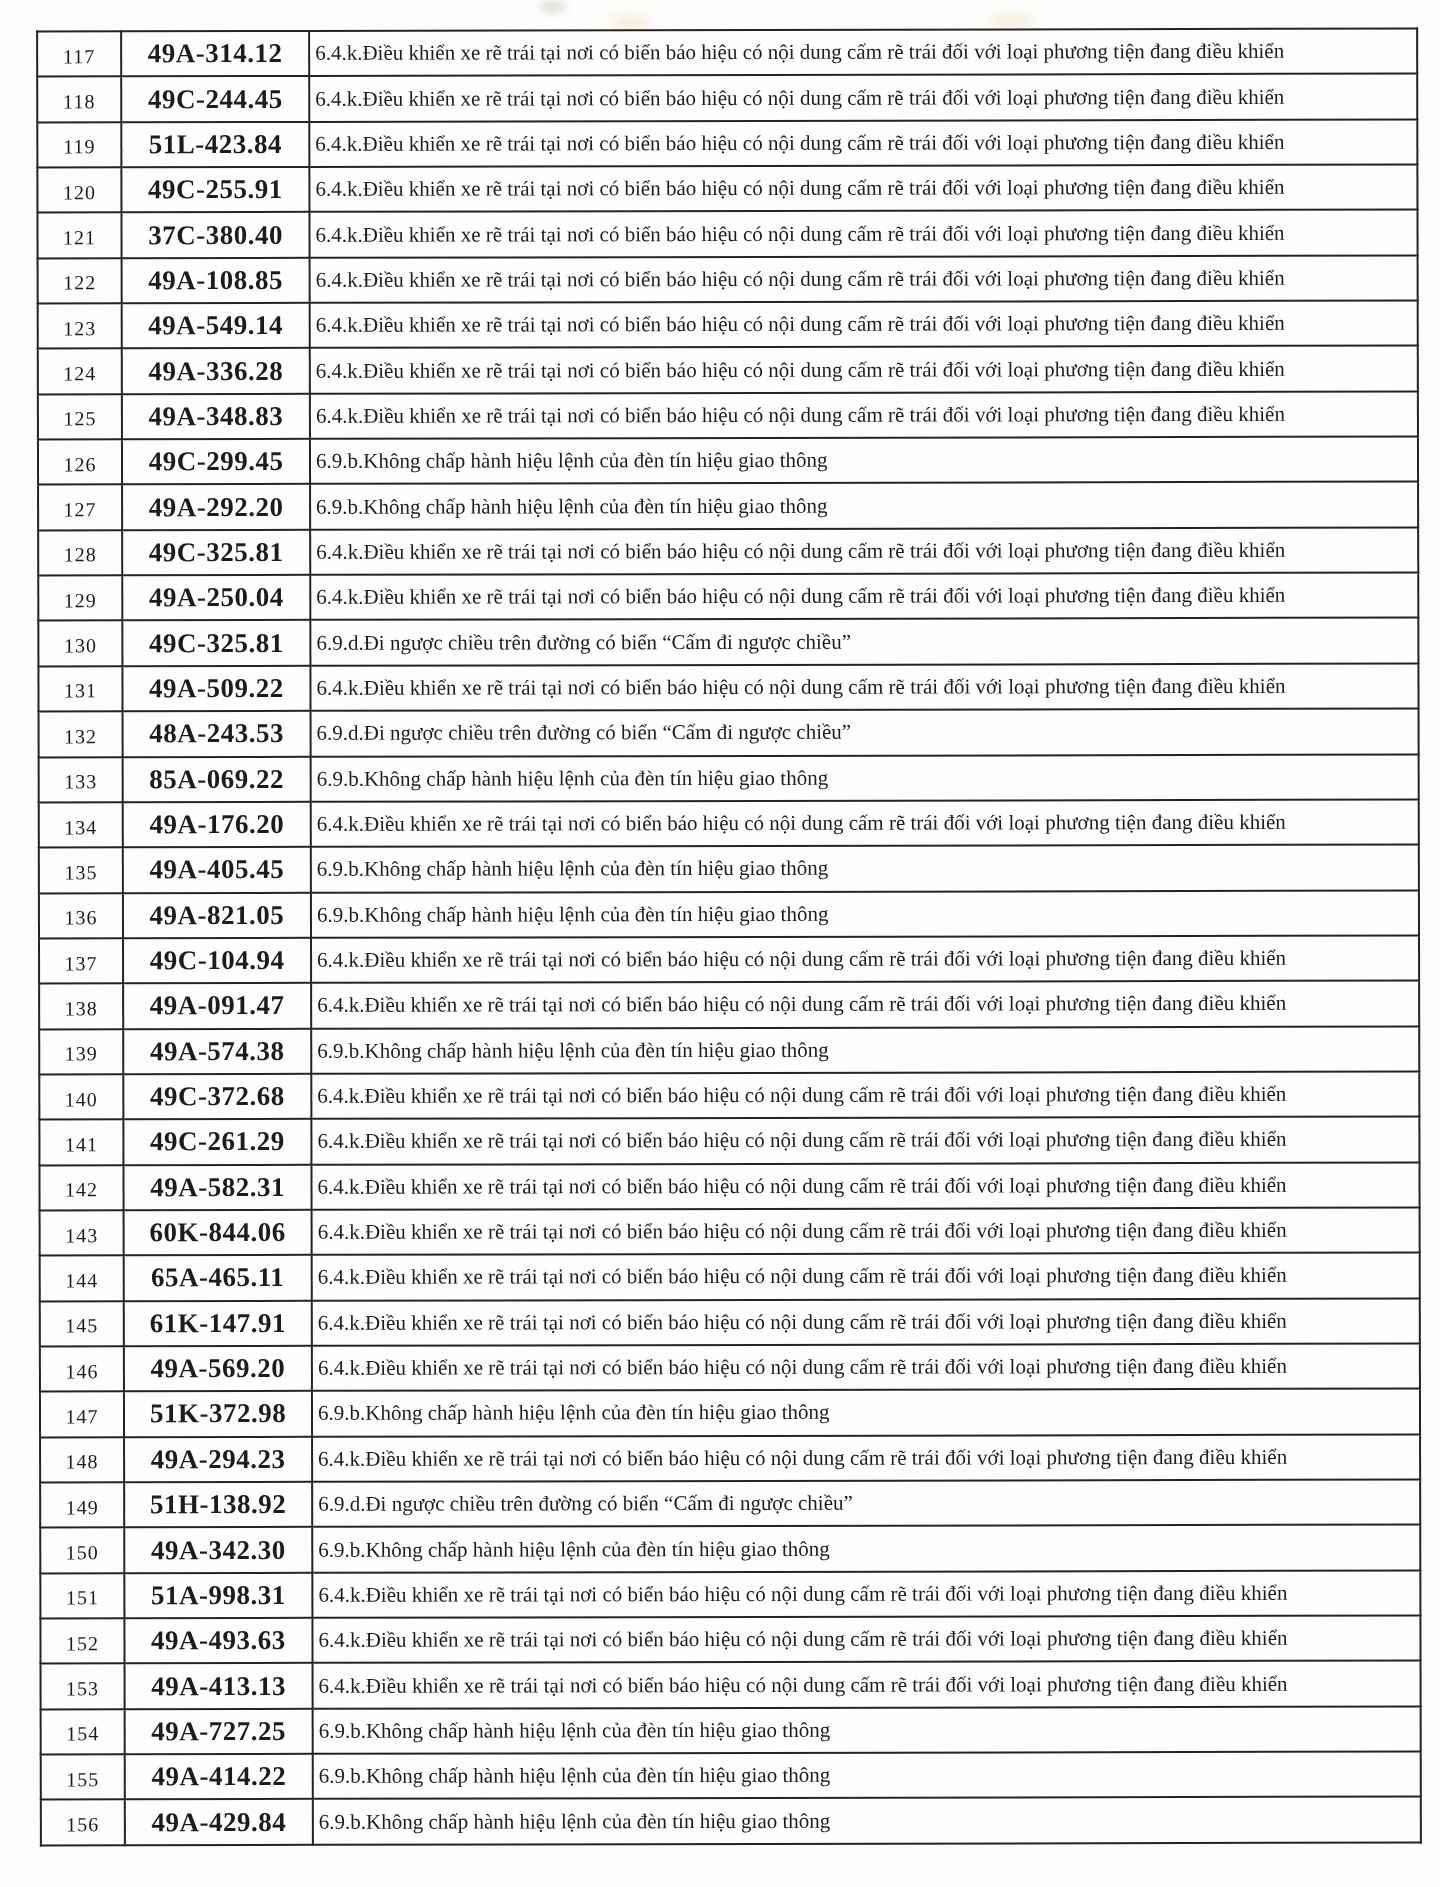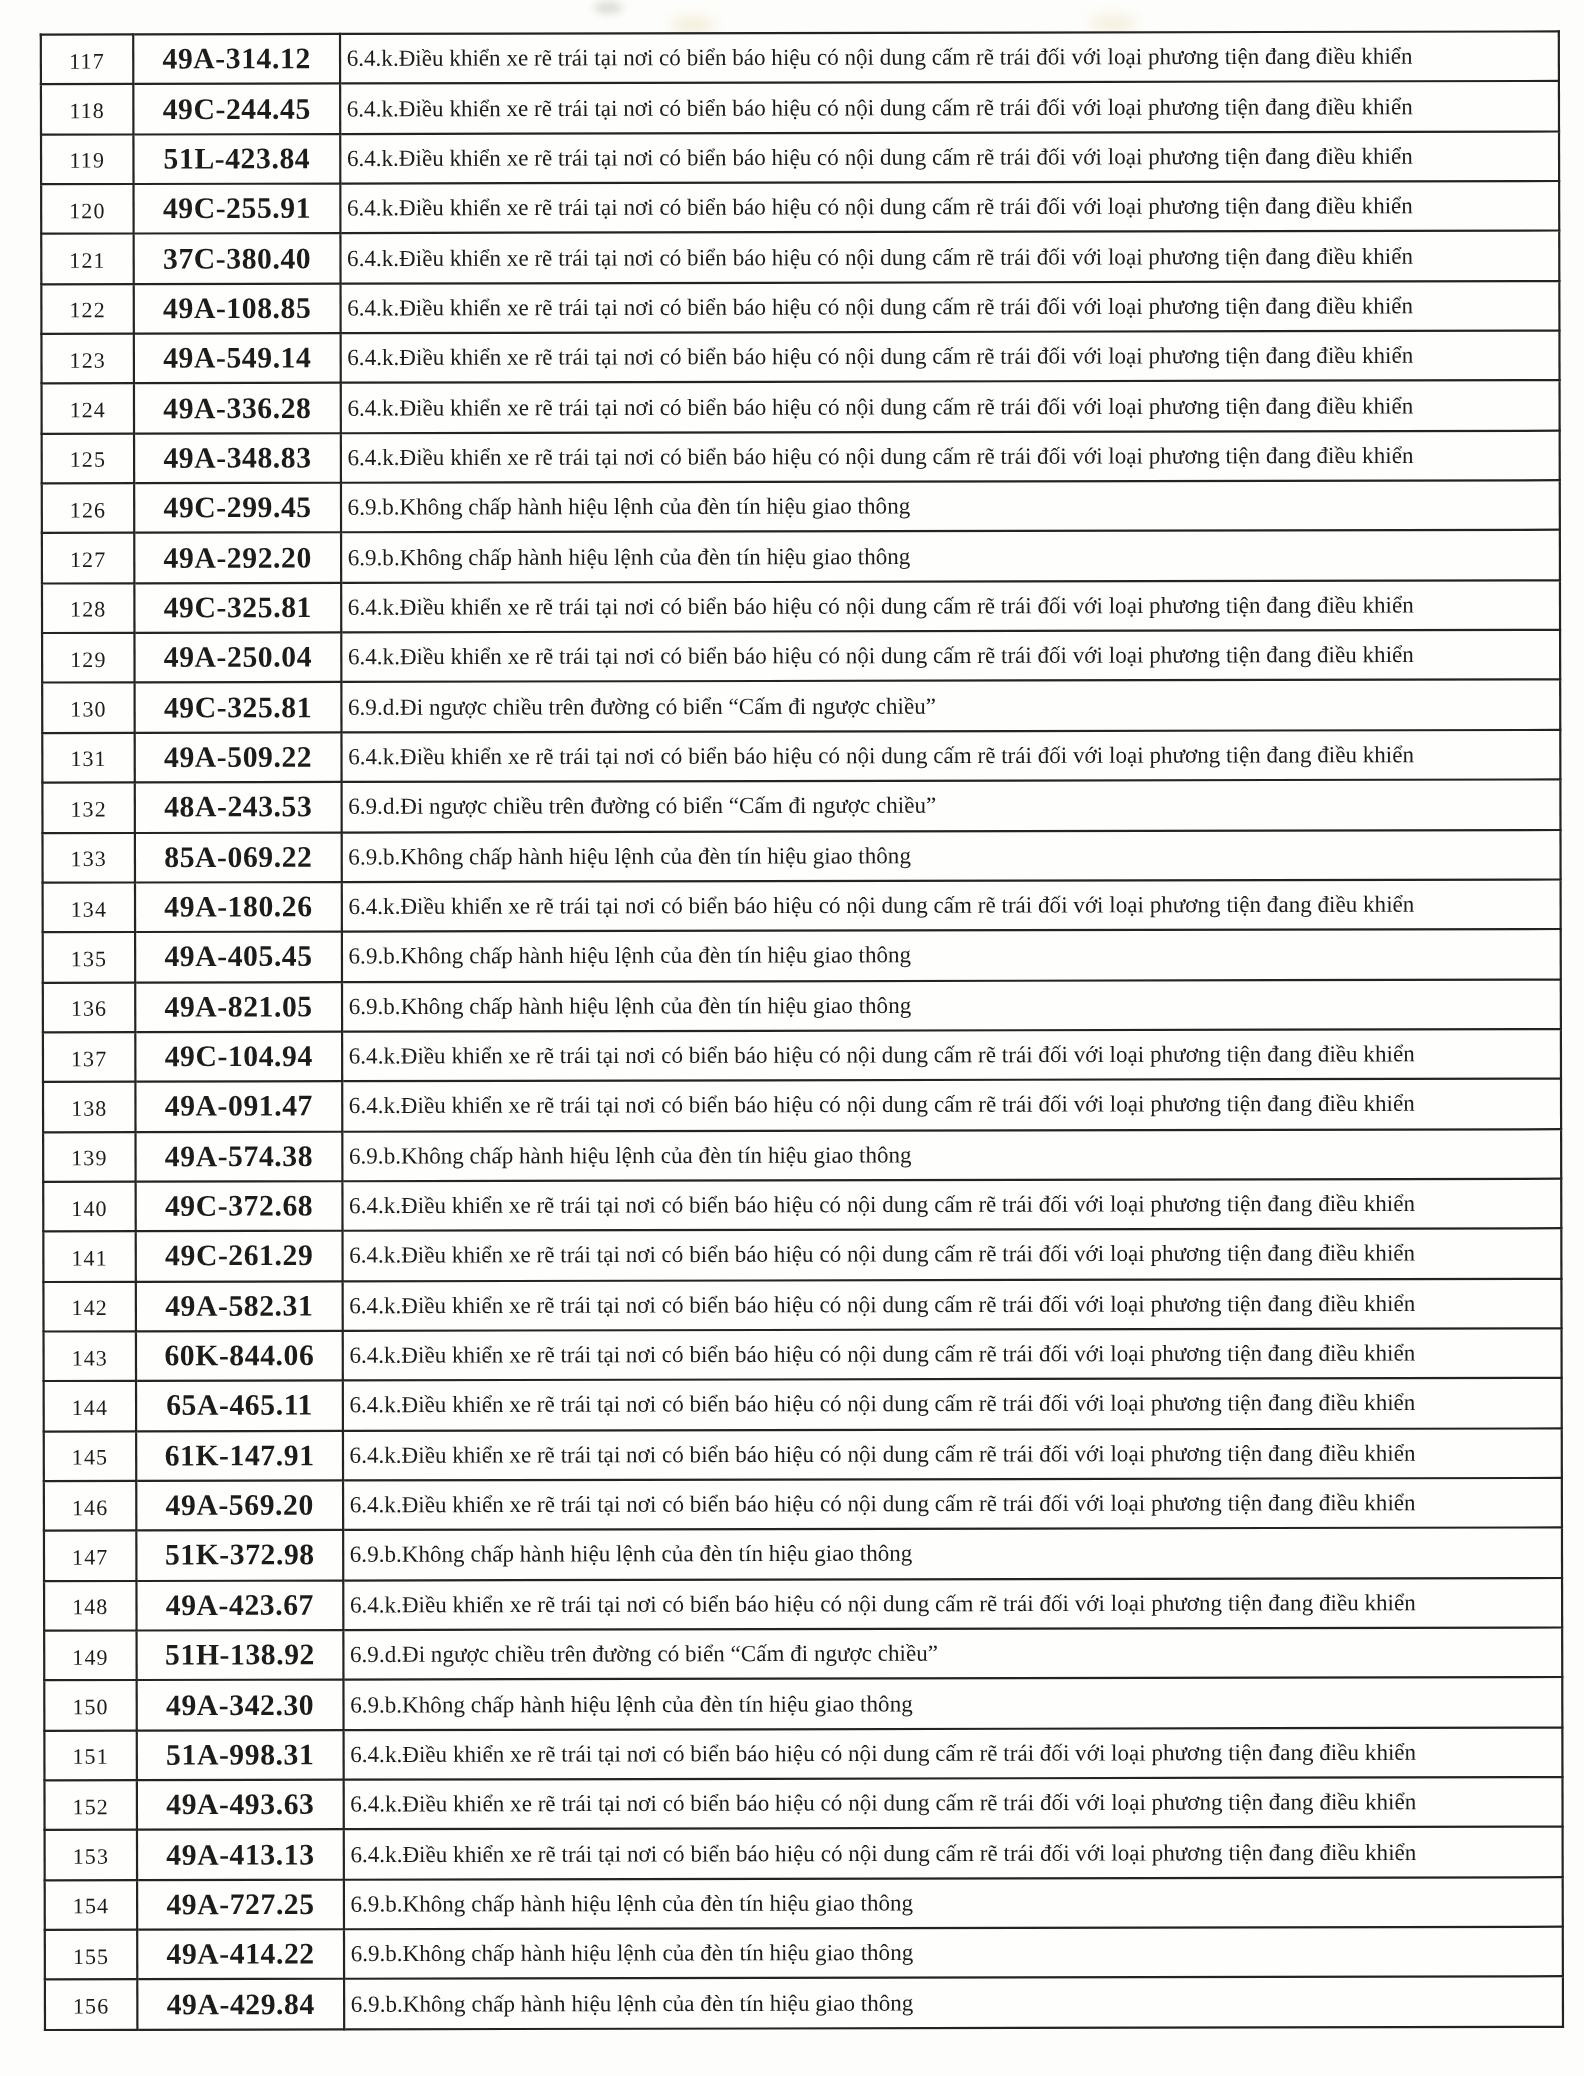--- a/index.html
+++ b/index.html
@@ -181,21 +181,21 @@
           <td class="col-plate">48A-243.53</td>
           <td class="col-desc">6.9.d.Đi ngược chiều trên đường có biển “Cấm đi ngược chiều”</td>
         </tr>
         <tr>
           <td class="col-no">133</td>
           <td class="col-plate">85A-069.22</td>
           <td class="col-desc">6.9.b.Không chấp hành hiệu lệnh của đèn tín hiệu giao thông</td>
         </tr>
         <tr>
           <td class="col-no">134</td>
-          <td class="col-plate">49A-180.26</td>
+          <td class="col-plate">49A-176.20</td>
           <td class="col-desc">6.4.k.Điều khiển xe rẽ trái tại nơi có biển báo hiệu có nội dung cấm rẽ trái đối với loại phương tiện đang điều khiển</td>
         </tr>
         <tr>
           <td class="col-no">135</td>
           <td class="col-plate">49A-405.45</td>
           <td class="col-desc">6.9.b.Không chấp hành hiệu lệnh của đèn tín hiệu giao thông</td>
         </tr>
         <tr>
           <td class="col-no">136</td>
           <td class="col-plate">49A-821.05</td>
@@ -251,21 +251,21 @@
           <td class="col-plate">49A-569.20</td>
           <td class="col-desc">6.4.k.Điều khiển xe rẽ trái tại nơi có biển báo hiệu có nội dung cấm rẽ trái đối với loại phương tiện đang điều khiển</td>
         </tr>
         <tr>
           <td class="col-no">147</td>
           <td class="col-plate">51K-372.98</td>
           <td class="col-desc">6.9.b.Không chấp hành hiệu lệnh của đèn tín hiệu giao thông</td>
         </tr>
         <tr>
           <td class="col-no">148</td>
-          <td class="col-plate">49A-423.67</td>
+          <td class="col-plate">49A-294.23</td>
           <td class="col-desc">6.4.k.Điều khiển xe rẽ trái tại nơi có biển báo hiệu có nội dung cấm rẽ trái đối với loại phương tiện đang điều khiển</td>
         </tr>
         <tr>
           <td class="col-no">149</td>
           <td class="col-plate">51H-138.92</td>
           <td class="col-desc">6.9.d.Đi ngược chiều trên đường có biển “Cấm đi ngược chiều”</td>
         </tr>
         <tr>
           <td class="col-no">150</td>
           <td class="col-plate">49A-342.30</td>

